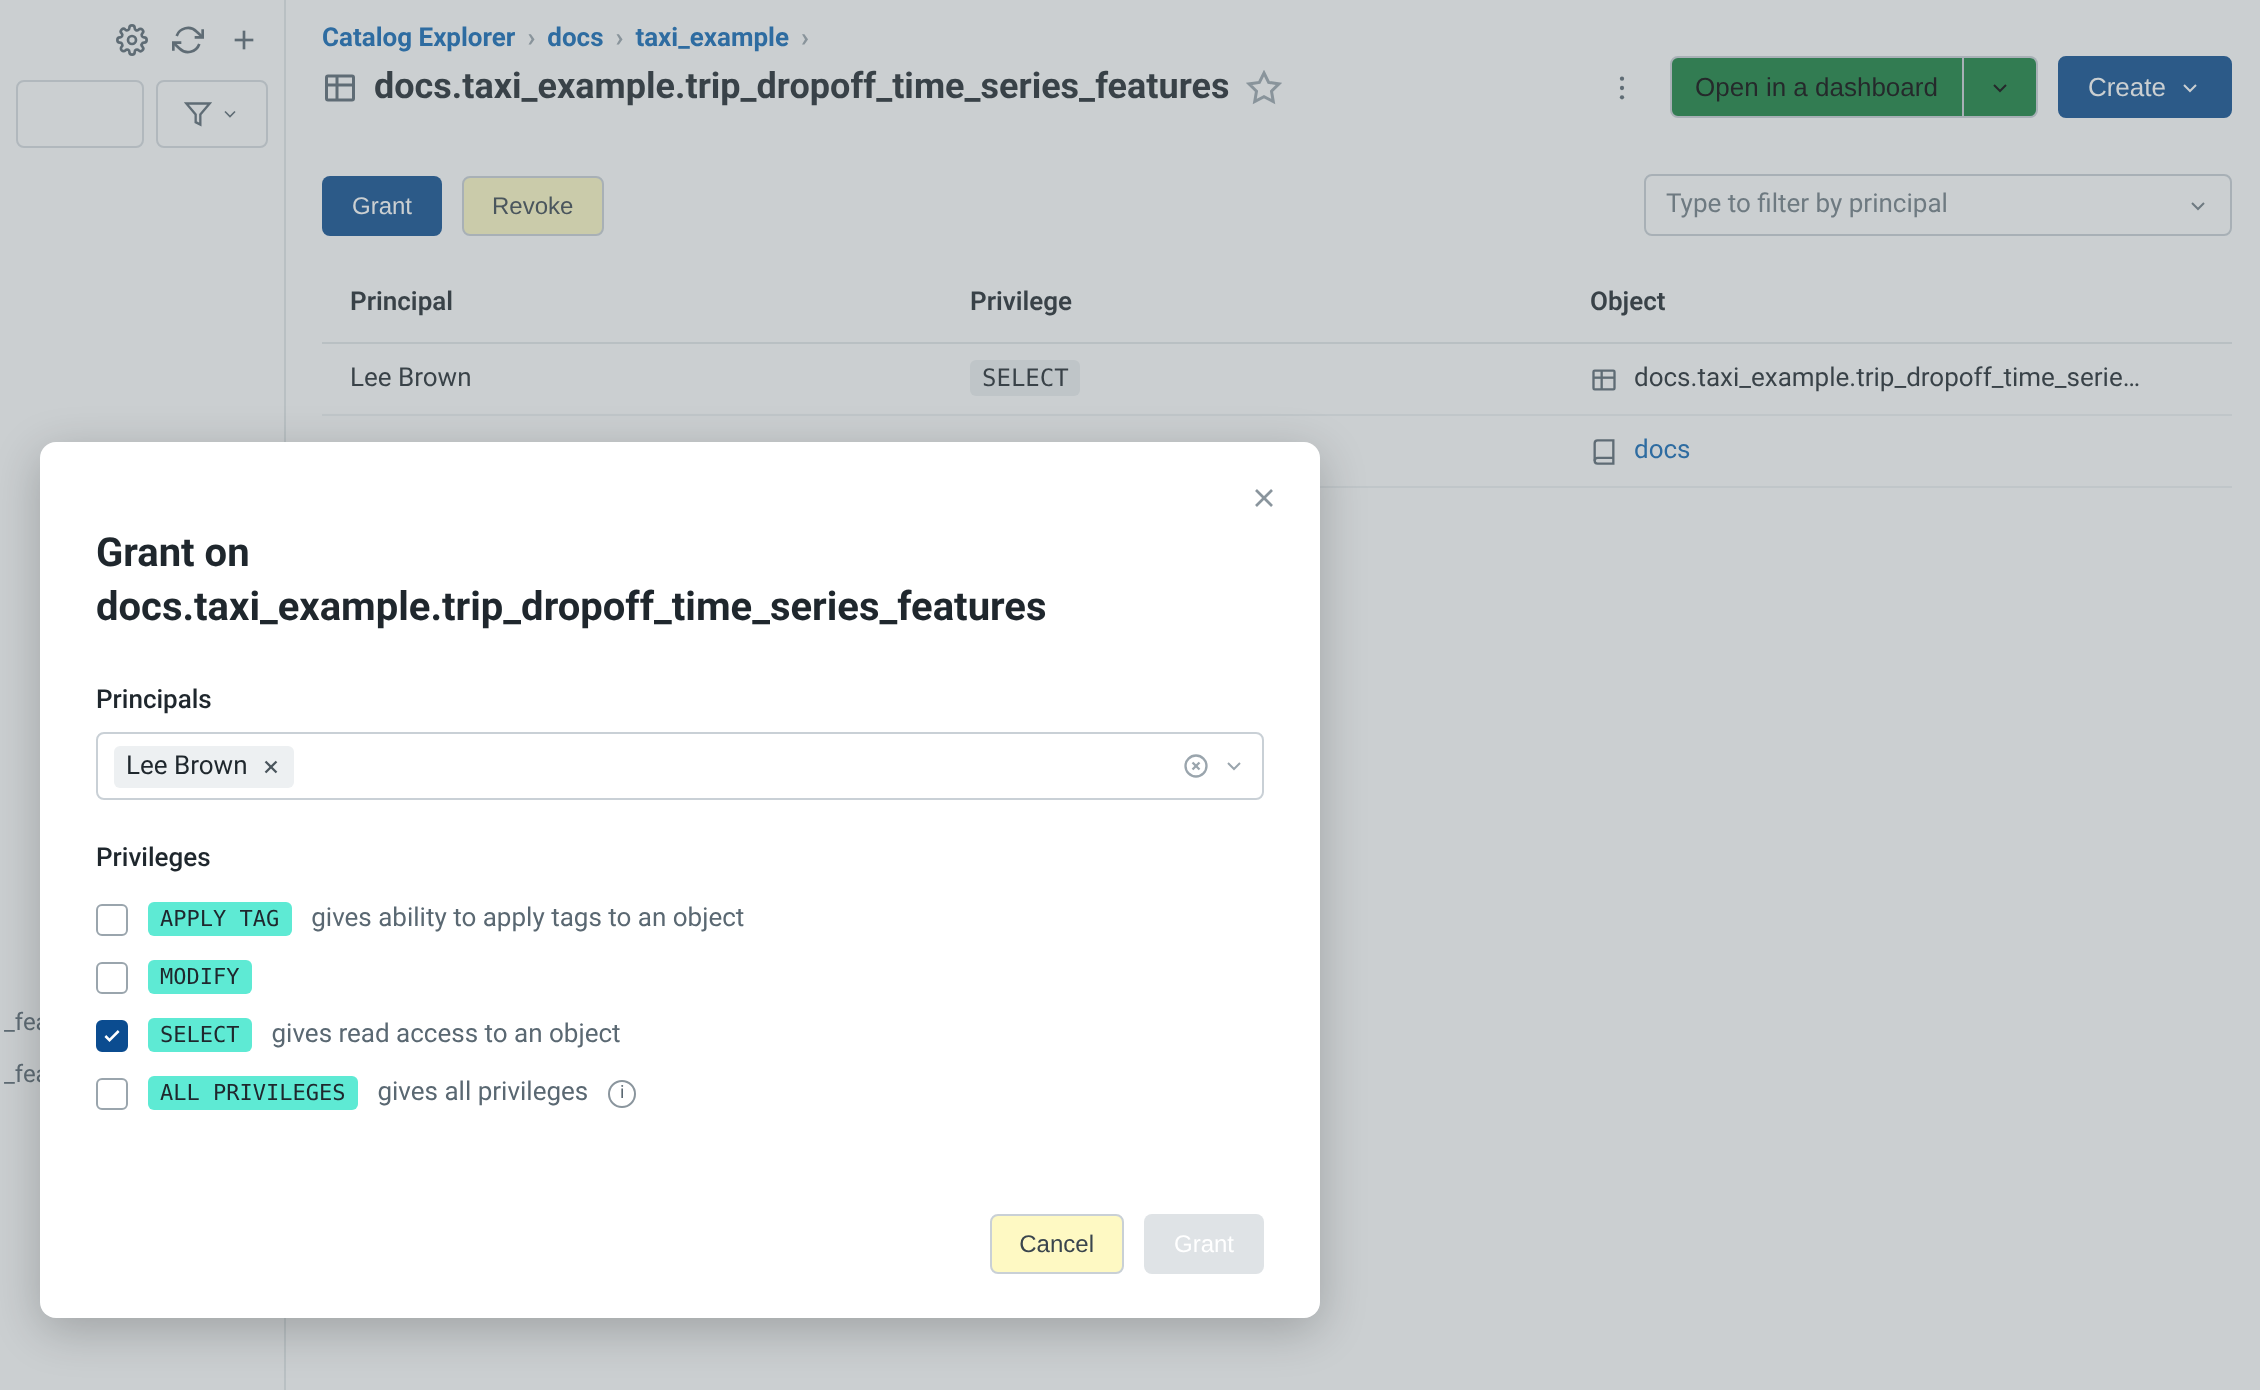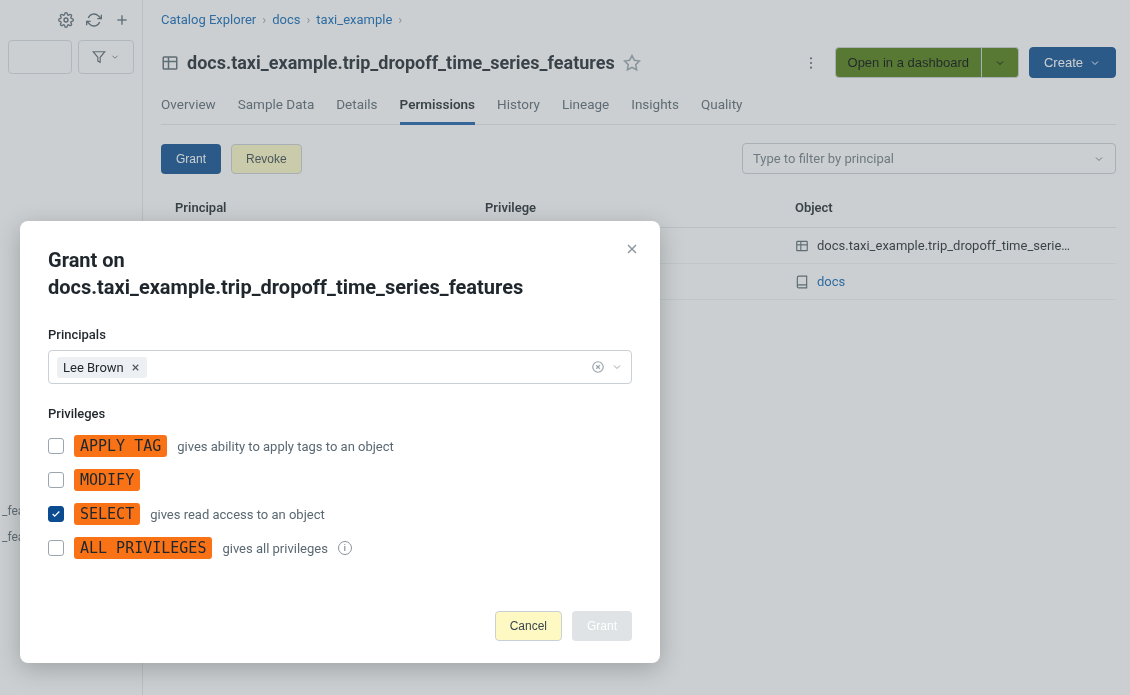--- a/index.html
+++ b/index.html
@@ -45,35 +45,36 @@
   .sidebar-misc {
     padding-top:420px; font-size:12px; color:#5a6872;
   }
   .sidebar-misc div { padding:6px 2px; white-space:nowrap; overflow:hidden; }
 
   .main {
     flex:1; padding:12px 14px 0 18px; min-width:0;
   }
   .breadcrumb {
     display:flex; align-items:center; gap:6px; font-size:13px; color:#0e67b5;
-    margin-bottom:20px;
+    margin-bottom:1px;
+    font-weight:bold;
   }
   .breadcrumb .crumb { cursor:pointer; }
   .breadcrumb .sep { color:#9aa5ad; }
   .title-row {
     display:flex; align-items:center; gap:8px; justify-content:space-between;
     margin-bottom:10px;
   }
   .title-left { display:flex; align-items:center; gap:8px; min-width:0; }
   .title-left h1 { font-size:18px; font-weight:700; white-space:nowrap; overflow:hidden; text-overflow:ellipsis; }
   .title-right { display:flex; align-items:center; gap:10px; }
   .kebab { color:#5a6872; cursor:pointer; padding:6px; border-radius:4px; }
   .split-btn { display:flex; }
   .split-btn .seg {
-    border:1px solid #c9d0d6; background:#4d7c0f; padding:7px 12px; font-size:13px;
+    border:1px solid #c9d0d6; background:#15803d; padding:7px 12px; font-size:13px;
     cursor:pointer;
   }
   .split-btn .seg:first-child { border-radius:4px 0 0 4px; }
   .split-btn .seg:last-child  { border-radius:0 4px 4px 0; border-left:none; display:flex; align-items:center; }
   .create-btn {
     display:flex; align-items:center; gap:6px; background:#0b4c90; color:#fff;
     border:1px solid #0b4c90; border-radius:4px; padding:7px 14px; cursor:pointer;
     font-size:13px;
   }
 
@@ -89,21 +90,21 @@
     display:flex; align-items:center; justify-content:space-between; padding:18px 0 14px;
   }
   .toolbar2-left { display:flex; gap:10px; }
   .btn {
     border-radius:4px; padding:7px 14px; font-size:12px; cursor:pointer;
     border:1px solid transparent;
   }
   .btn-primary { background:#0b4c90; color:#fff; }
   .btn-ghost   { background:#fef9c3; color:#3a454d; border-color:#c9d0d6; }
   .filter-select {
-    width:374px; border:1px solid #c9d0d6; border-radius:4px;
+    width:294px; border:1px solid #c9d0d6; border-radius:4px;
     padding:7px 10px; display:flex; justify-content:space-between; align-items:center;
     color:#717d85; cursor:pointer; background:#fff;
   }
 
   table { width:100%; border-collapse:collapse; font-size:13px; }
   th { text-align:left; font-weight:600; padding:12px 14px; border-bottom:1px solid #e4e8ea; }
   td { padding:10px 14px; border-bottom:1px solid #eef1f3; vertical-align:middle; }
   .chip {
     background:#edf0f2; border-radius:3px; padding:2px 6px; font-family:ui-monospace,Menlo,monospace;
     font-size:12px;
@@ -111,21 +112,21 @@
   .obj-cell { display:flex; align-items:flex-end; gap:8px; color:#1f272d; white-space:nowrap; overflow:hidden; text-overflow:ellipsis;}
   .obj-link { color:#0e67b5; cursor:pointer; }
 
   
   .overlay {
     position:absolute; inset:0; background:rgba(107,117,124,0.35);
   }
   .modal {
     position:absolute; left:20px; top:221px; width:640px;
     background:#fff; border-radius:8px; box-shadow:0 6px 24px rgba(0,0,0,0.22);
-    padding:26px 28px 22px;
+    padding:42px 28px 22px;
   }
   .modal-close {
     position:absolute; right:16px; top:16px; cursor:pointer; color:#8a959d;
     padding:4px; border-radius:4px;
   }
   .modal h2 { font-size:20px; font-weight:700; line-height:1.35; margin-bottom:26px; }
   .field-label { font-size:13px; font-weight:500; margin-bottom:8px; }
   .principal-select {
     border:1px solid #c9d0d6; border-radius:4px; padding:5px 8px;
     display:flex; align-items:center; justify-content:space-between; min-height:34px;
@@ -142,22 +143,22 @@
   }
   .cb {
     width:16px; height:16px; border:1.5px solid #9aa5ad; border-radius:3px;
     display:inline-flex; align-items:center; justify-content:center; cursor:pointer; background:#fff;
     flex-shrink: 0;
   }
   .cb.checked { background:#0b4c90; border-color:#0b4c90; }
   .cb.checked svg { display:block; }
   .cb svg { display:none; }
   .priv-name {
-    background:#f97316; border-radius:3px; padding:2px 6px; font-family:ui-monospace,Menlo,monospace;
-    font-size:15px;
+    background:#5eead4; border-radius:3px; padding:2px 6px; font-family:ui-monospace,Menlo,monospace;
+    font-size:11px;
   }
   .priv-desc { color:#5a6872; }
   .info-i {
     width:14px;height:14px;border:1.2px solid #8a959d;border-radius:50%;
     display:inline-flex;align-items:center;justify-content:center;font-size:9px;color:#5a6872;cursor:default;
   }
   .modal-actions {
     display:flex; justify-content:flex-end; gap:10px; margin-top:46px;
   }
   .btn-disabled { background:#dfe3e6; color:#fff; cursor:default; }
@@ -253,30 +254,20 @@
         </div>
         <button class="create-btn">
           <span>Create</span>
           <svg width="12" height="12" viewBox="0 0 24 24" fill="none" stroke="currentColor" stroke-width="2">
               <polyline points="6 9 12 15 18 9"></polyline>
             </svg>
         </button>
       </div>
     </div>
 
-    <div class="tabs">
-      <div class="tab">Overview</div>
-      <div class="tab">Sample Data</div>
-      <div class="tab">Details</div>
-      <div class="tab active">Permissions</div>
-      <div class="tab">History</div>
-      <div class="tab">Lineage</div>
-      <div class="tab">Insights</div>
-      <div class="tab">Quality</div>
-    </div>
 
     <div class="toolbar2">
       <div class="toolbar2-left">
         <button class="btn btn-primary">Grant</button>
         <button class="btn btn-ghost">Revoke</button>
       </div>
       <div class="filter-select">
         <span>Type to filter by principal</span>
         <svg width="12" height="12" viewBox="0 0 24 24" fill="none" stroke="currentColor" stroke-width="2">
             <polyline points="6 9 12 15 18 9"></polyline>

